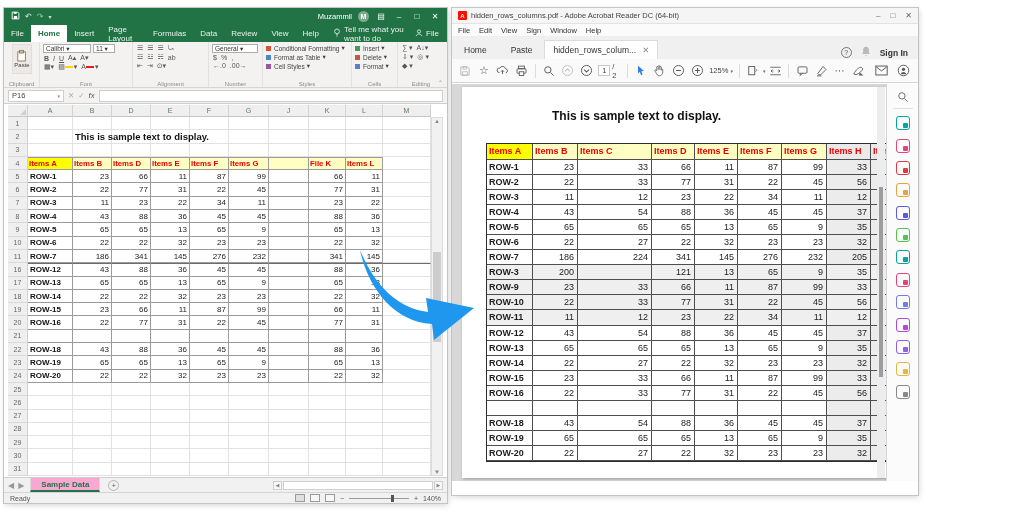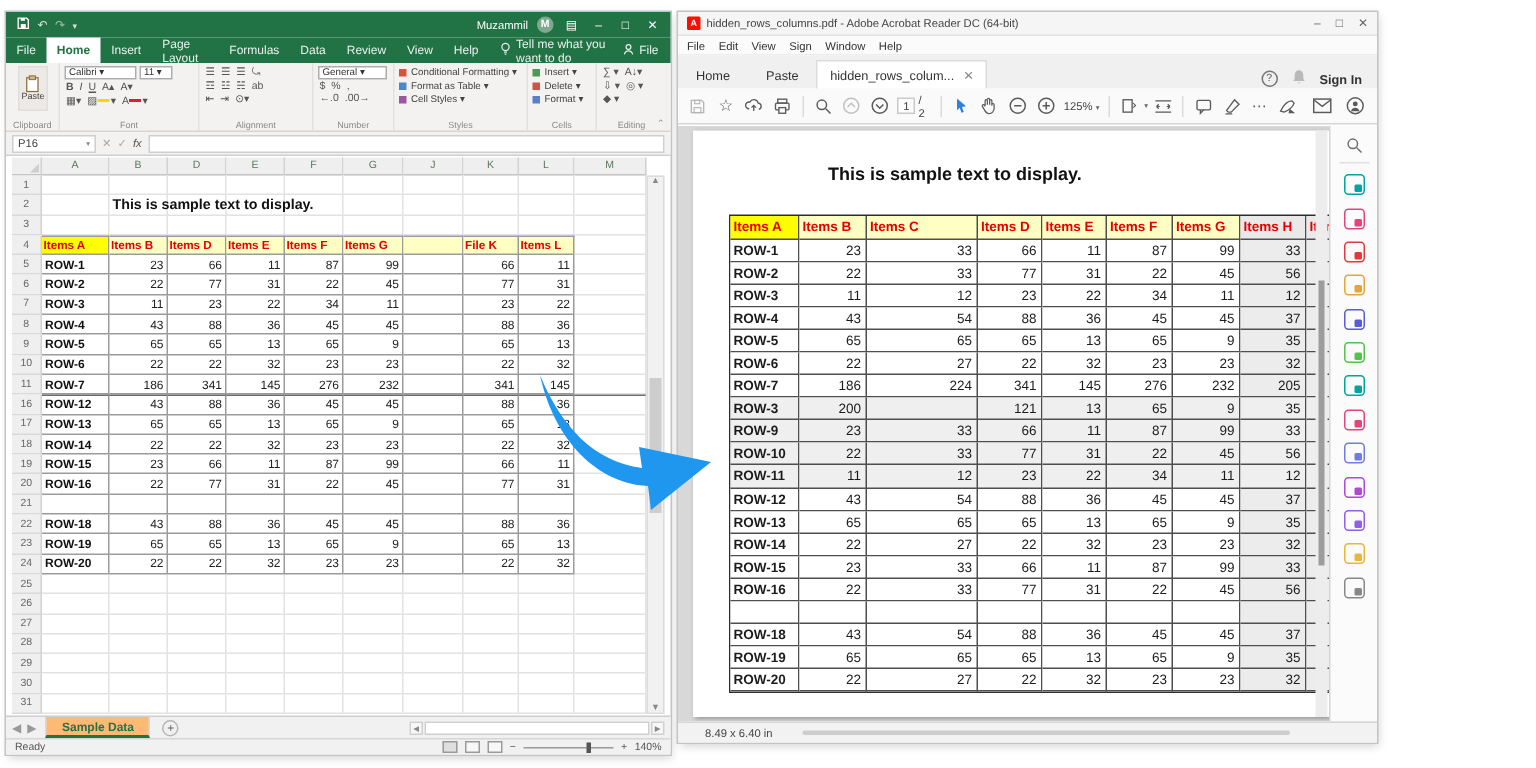--- a/index.html
+++ b/index.html
@@ -42,21 +42,21 @@
   .xc.hd{background:#ffffc4;color:#e80000;font-weight:bold;border-right:1px solid #9b9b9b;border-bottom:1px solid #9b9b9b;border-top:1px solid #9b9b9b;padding-left:1px;font-size:7.8px}
   .xc.hd0{background:#ffff00}
   .xc.lbl{font-weight:bold;color:#111;border-right:1px solid #9b9b9b;border-bottom:1px solid #9b9b9b;padding-left:2px;font-size:8px}
   .xc.num{justify-content:flex-end;padding-right:2px;border-right:1px solid #9b9b9b;border-bottom:1px solid #9b9b9b;color:#222}
   .xc.bb{border-right:1px solid #9b9b9b;border-bottom:1px solid #9b9b9b}
   .xrow.hiddensplit .xc{border-top:1px solid #6d6d6d}
   .xtext{position:absolute;left:67px;top:0;height:100%;display:flex;align-items:center;font-weight:bold;font-size:9.5px;color:#111;white-space:nowrap;z-index:2}
   #xvsb{position:absolute;left:427px;top:109px;width:12px;height:359px;background:#f1f1f1;border:1px solid #dcdcdc;font-size:6px;color:#888;display:flex;flex-direction:column;justify-content:space-between;align-items:center}
   #xvsb .thumb{width:8px;height:90px;background:#cdcdcd}
   .xsheetbar{position:absolute;left:0;right:0;top:469px;height:15px;background:#f1f1f1;border-top:1px solid #cfcfcf;display:flex;align-items:center;font-size:8px;color:#666}
-  .stab{height:100%;display:flex;align-items:center;padding:0 10px;background:#fdba74;color:#217346;font-weight:bold;border-bottom:2px solid #217346;border-right:1px solid #d9d9d9;border-left:1px solid #d9d9d9}
+  .stab{height:100%;display:flex;align-items:center;padding:0 10px;background:#f9a8d4;color:#217346;font-weight:bold;border-bottom:2px solid #217346;border-right:1px solid #d9d9d9;border-left:1px solid #d9d9d9}
   .addsheet{width:11px;height:11px;border:1px solid #b5b5b5;border-radius:50%;display:flex;align-items:center;justify-content:center;margin-left:8px;font-size:8px;color:#666}
   .hsb{margin-left:auto;margin-right:4px;display:flex;align-items:center;gap:1px}
   .hsb .trk{width:150px;height:9px;background:#fff;border:1px solid #cfcfcf}
   .sbb{width:9px;height:9px;background:#f7f7f7;border:1px solid #cfcfcf;font-size:5px;color:#888;display:flex;align-items:center;justify-content:center}
   .xstatus{position:absolute;left:0;right:0;top:484px;height:11px;background:#f1f1f1;border-top:1px solid #d6d6d6;display:flex;align-items:center;font-size:7px;color:#555;padding:0 6px}
   .xstatus .right{margin-left:auto;display:flex;align-items:center;gap:5px}
   .vico{width:10px;height:8px;border:1px solid #9a9a9a;background:#dfdfdf}
   .zslider{width:60px;height:1px;background:#9a9a9a;position:relative}
   .zslider .zt{position:absolute;left:70%;top:-3px;width:3px;height:7px;background:#555}
   
@@ -1115,21 +1115,17 @@
           </div>
           <div class="sic" style="border-color: rgb(232, 181, 61);">
             <i style="background: rgb(232, 181, 61);"></i>
           </div>
           <div class="sic" style="border-color: rgb(136, 136, 136);">
             <i style="background: rgb(136, 136, 136);"></i>
           </div>
         </span>
     </div>
   </div>
-  <div class="astatus">
-    <span>8.49 x 6.40 in</span>
-    <span class="ahsb"></span>
-  </div>
 </div>
 
 <svg id="arrow" width="152" height="100" viewBox="0 0 152 100">
   <path id="arrowpath" d="M4,4 C18,38 40,62 72,66 L70,52 L118,62 L78,94 L76,78 C38,76 12,42 4,4 Z" fill="#1f97ee"></path>
 </svg>
 
 </body></html>

